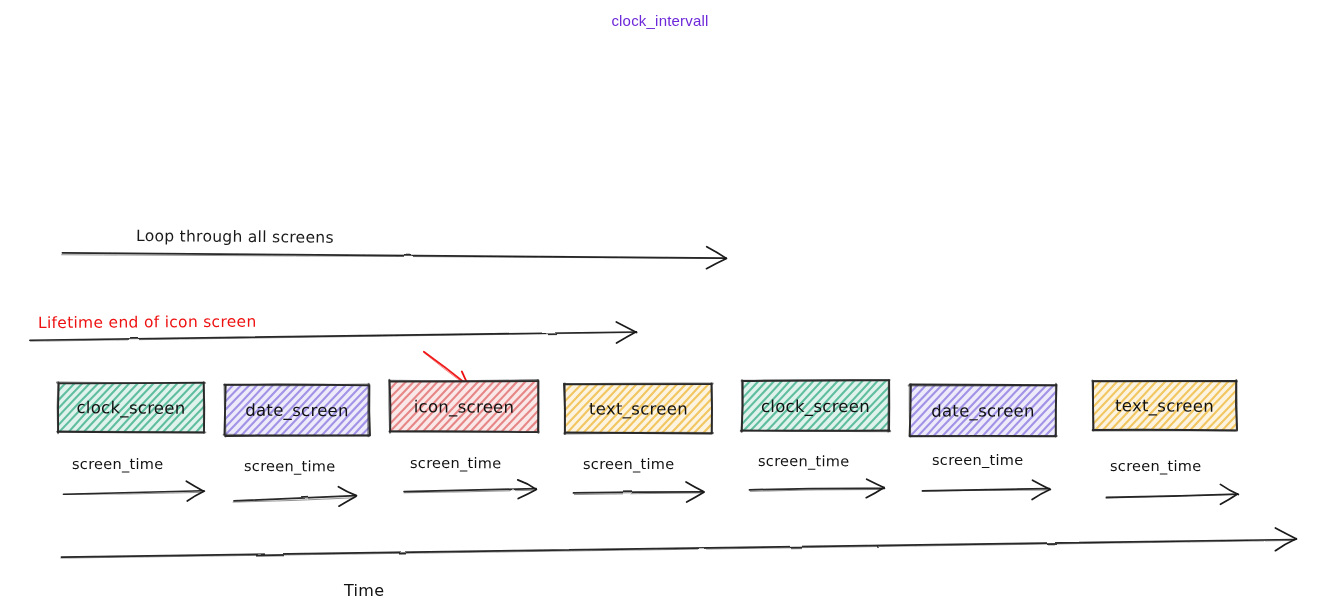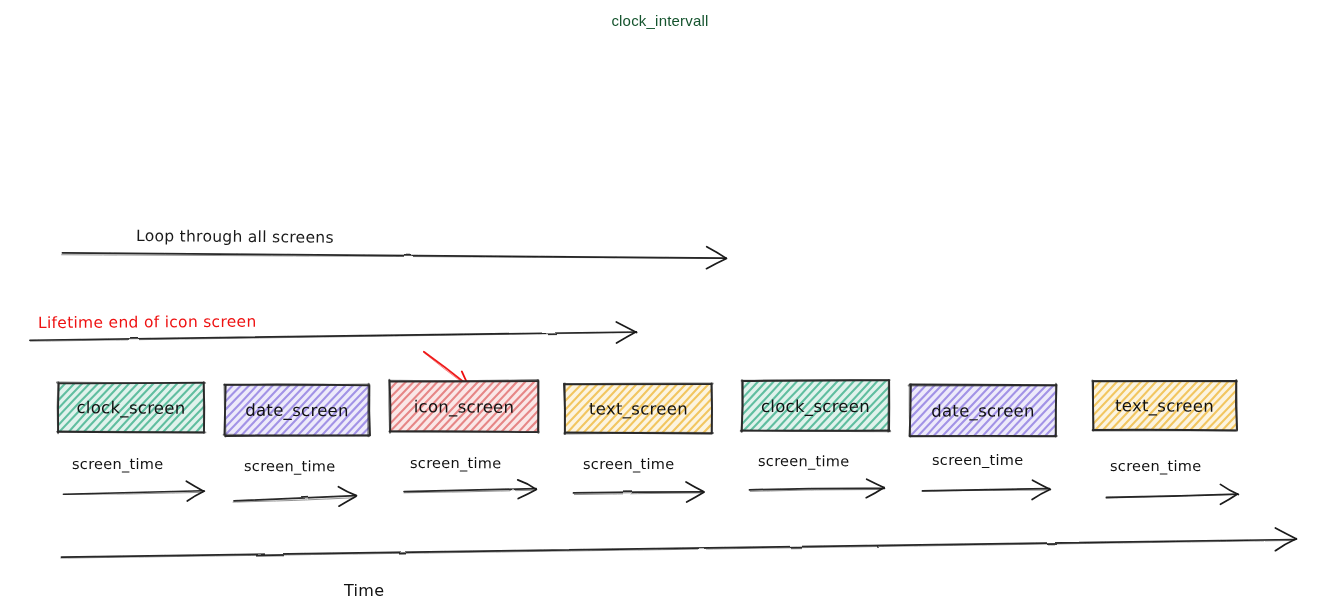--- a/index.html
+++ b/index.html
@@ -20,21 +20,21 @@
     top: 0;
     width: 1320px;
     height: 612px;
   }
   #title-text {
     position: absolute;
     left: 0;
     top: 12px;
     width: 1320px;
     text-align: center;
-    color: #14532d;
+    color: #6d28d9;
     font-size: 15px;
     font-family: "Liberation Sans", sans-serif;
     letter-spacing: 0.2px;
   }
 </style>
 </head>
 <body>
 
 <svg id="canvas" viewBox="0 0 1320 612" xmlns="http://www.w3.org/2000/svg">
   <defs>

